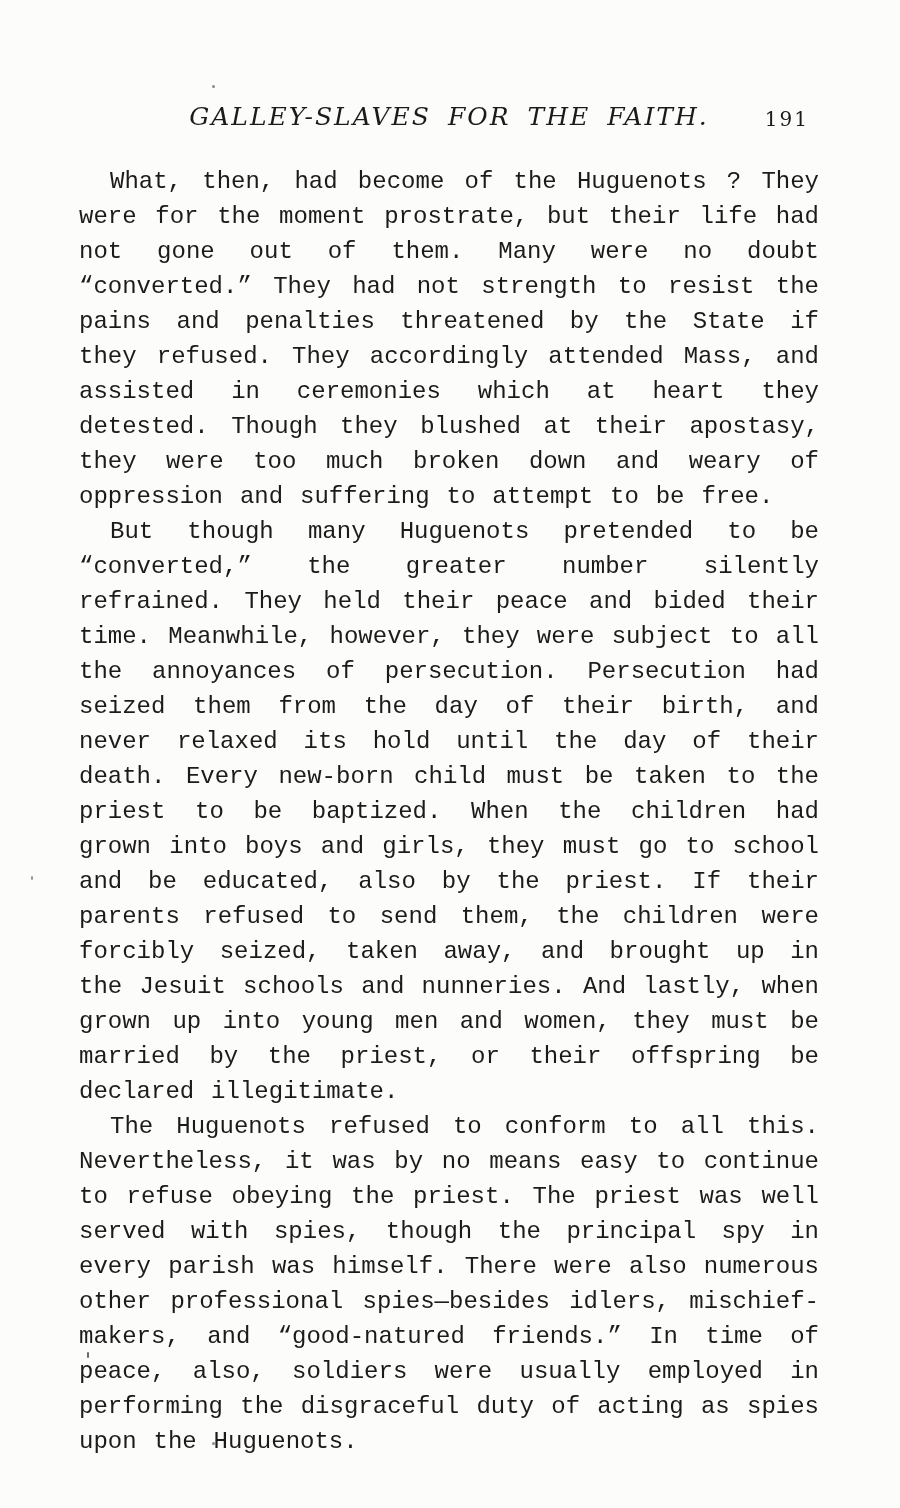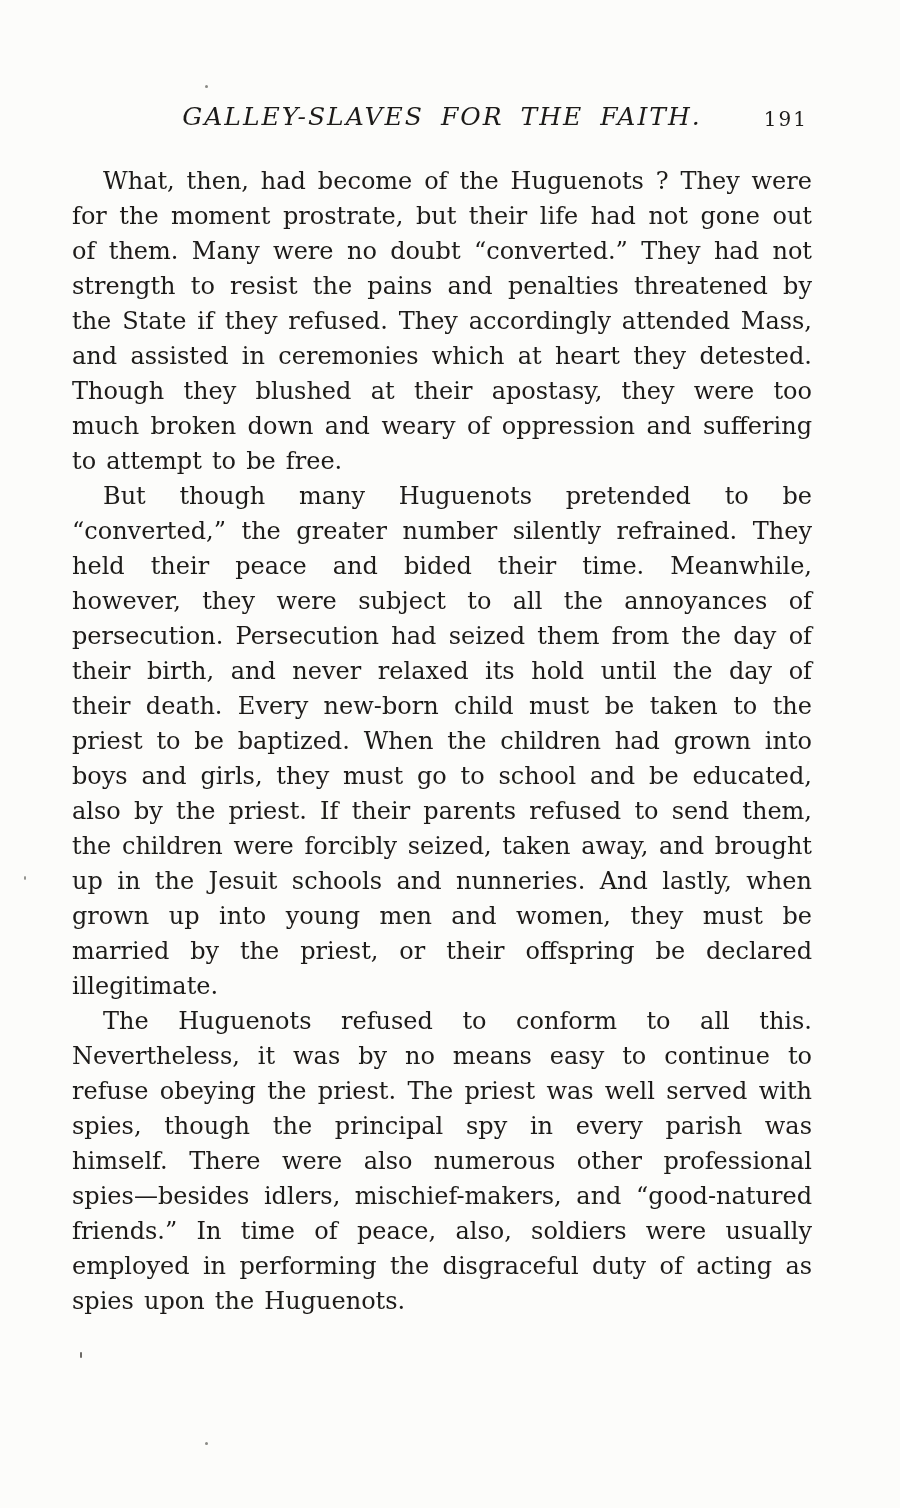--- a/index.html
+++ b/index.html
@@ -11,20 +11,21 @@
     height: 1508px;
     background: #fcfcfa;
     font-family: "DejaVu Serif", "Liberation Serif", serif;
     color: #1d1b19;
     position: relative;
     overflow: hidden;
   }
   .page {
     position: absolute;
     inset: 0;
+    margin-left: 7px;
   }
   .page-inner {
     position: absolute;
     left: 72px;
     top: 102px;
     width: 740px;
   }
   .running-head {
     position: relative;
     height: 34px;
@@ -34,32 +35,33 @@
     display: block;
     text-align: center;
     font-style: italic;
     font-size: 25px;
     letter-spacing: 2px;
     word-spacing: 7px;
     white-space: nowrap;
   }
   .page-number {
     position: absolute;
-    right: 4px;
+    right: 10px;
     top: 5px;
     font-size: 20px;
     letter-spacing: 2px;
   }
   .body-text p {
     margin: 0;
     text-align: justify;
     text-indent: 31px;
     font-size: 24px;
     line-height: 35px;
     word-spacing: 2.5px;
+    font-family: Liberation Mono, monospace;
   }
   .speck {
     position: absolute;
     background: #8a8a85;
     border-radius: 50%;
     width: 3px;
     height: 3px;
   }
   .speck-top    { left: 205px; top: 85px; }
   .speck-left   { left: 24px;  top: 876px; width: 2px; height: 4px; }

